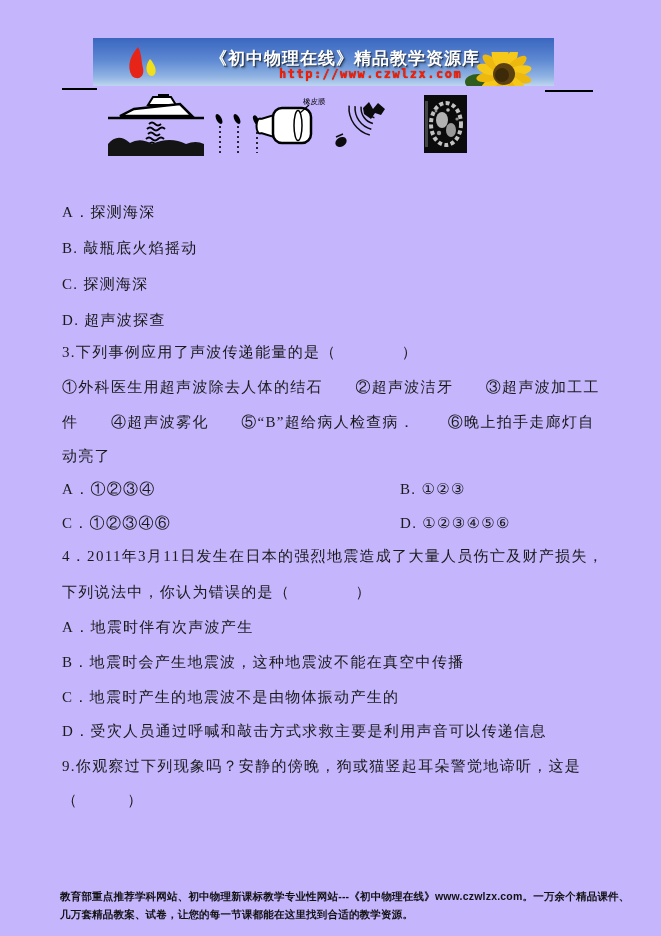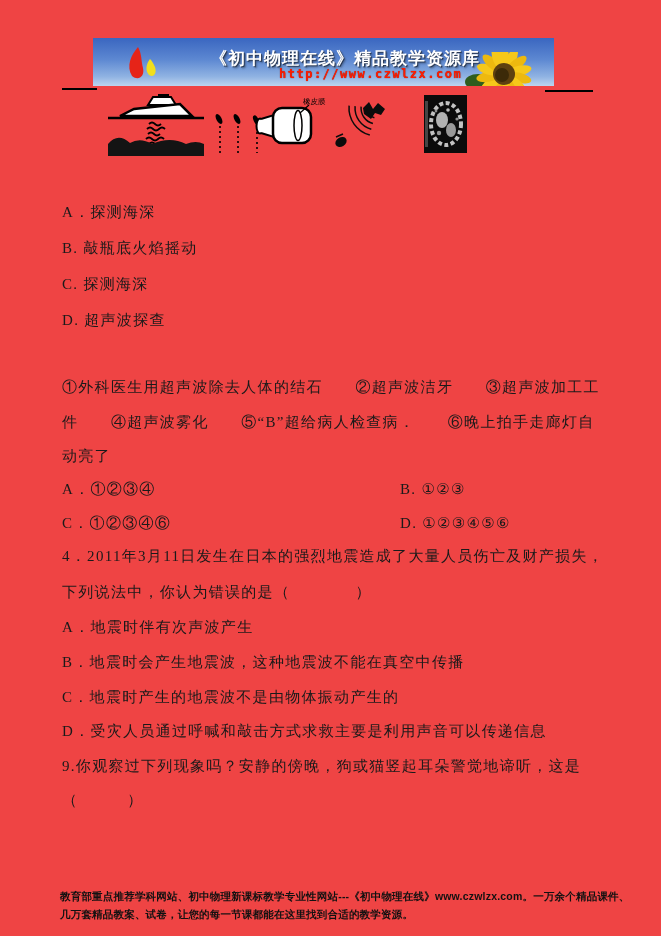--- a/index.html
+++ b/index.html
@@ -1,19 +1,19 @@
 <!DOCTYPE html>
 <html><head>
 <meta charset="utf-8">
 <style>
   * { margin:0; padding:0; box-sizing:border-box; }
   html,body { background:#e8e8e8; }
   #page {
     position:relative; width:661px; height:936px; margin:0 auto;
-    background:#ef4444; overflow:hidden;
+    background:#c4b5fd; overflow:hidden;
     font-family:"Liberation Serif","DejaVu Serif",serif;
     color:#1a1a1a;
   }
 
   
   #banner {
     position:absolute; left:93px; top:38px; width:461px; height:48px;
     background:linear-gradient(180deg,#3a66c0 0%,#5d88d2 45%,#8fb2e2 80%,#bdd5ef 100%);
     overflow:hidden;
   }
@@ -158,20 +158,21 @@
     <circle cx="15" cy="38" r="2.2" fill="#9a9a9a"></circle>
     <circle cx="24" cy="15" r="1.8" fill="#bdbdbd"></circle>
     <circle cx="33" cy="24" r="1.6" fill="#8f8f8f"></circle>
     <circle cx="12" cy="16" r="1.4" fill="#8f8f8f"></circle>
   </svg>
 
   <div class="tl" style="top:202px"><span>A．探测海深</span></div>
   <div class="tl" style="top:238px"><span>B. 敲瓶底火焰摇动</span></div>
   <div class="tl" style="top:274px"><span>C. 探测海深</span></div>
   <div class="tl" style="top:310px"><span>D. 超声波探查</span></div>
+  <div class="tl" style="top:342px"><span>3.下列事例应用了声波传递能量的是（　　　　）</span></div>
   <div class="tl" style="top:377px"><span>①外科医生用超声波除去人体的结石　　②超声波洁牙　　③超声波加工工</span></div>
   <div class="tl" style="top:412px"><span>件　　④超声波雾化　　⑤“B”超给病人检查病．　　⑥晚上拍手走廊灯自</span></div>
   <div class="tl" style="top:479px">
     <span>A．①②③④</span>
     <span class="opt-right">B. ①②③</span>
   </div>
   <div class="tl" style="top:446px"><span>动亮了</span></div>
   <div class="tl" style="top:513px">
     <span>C．①②③④⑥</span>
     <span class="opt-right">D. ①②③④⑤⑥</span>

